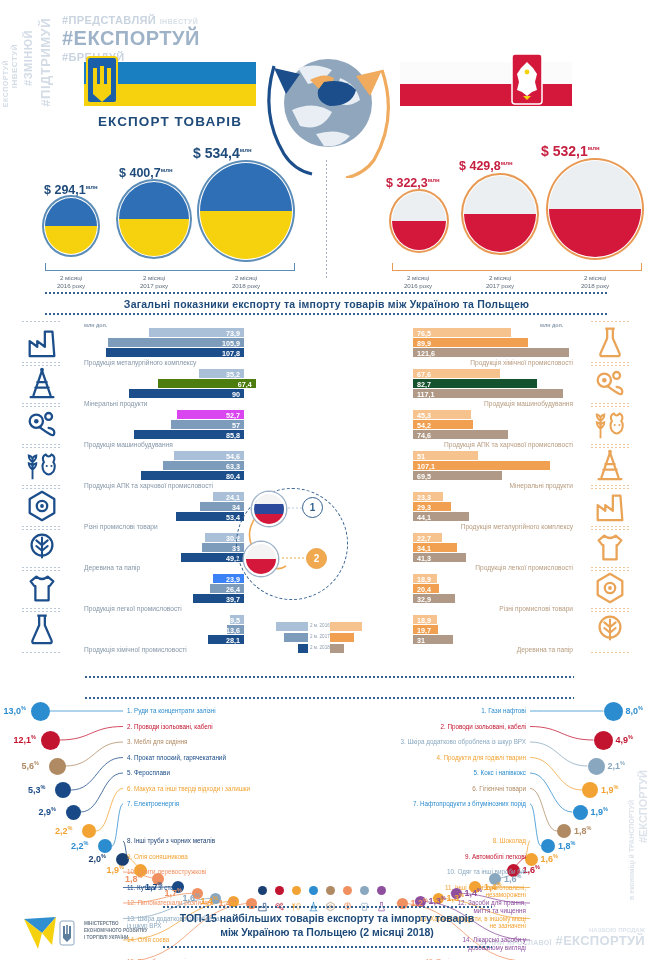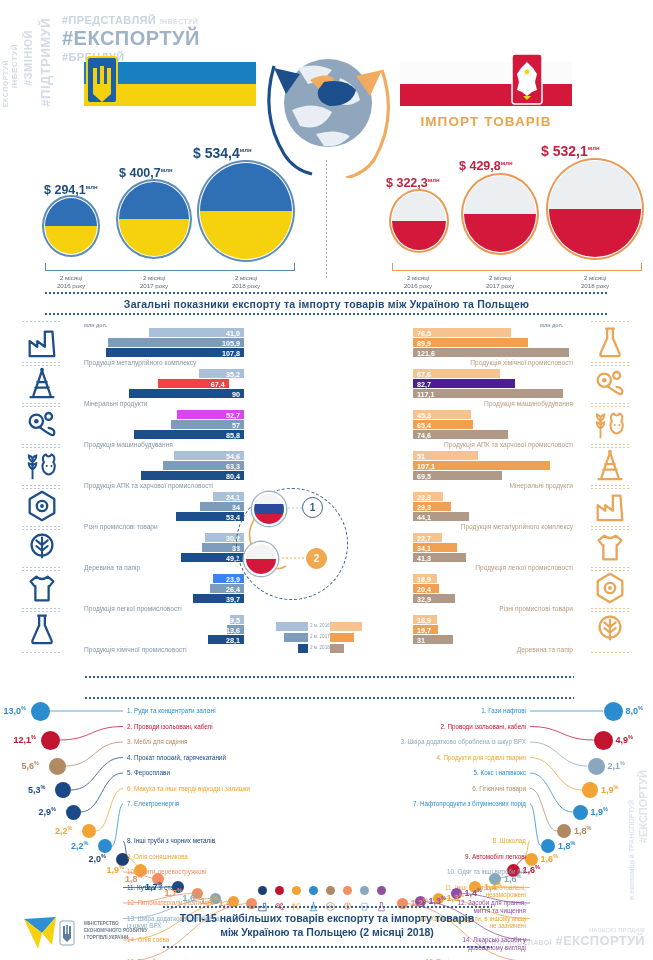--- a/index.html
+++ b/index.html
@@ -185,24 +185,24 @@
     <div class="white"></div>
       <div class="red"></div>
   </div>
   <svg class="pl-emblem" viewBox="0 0 34 60">
     <rect x="2" y="2" width="30" height="50" rx="3" fill="#d4183c" stroke="#fff" stroke-width="1.5"></rect>
     <path d="M17 10 L11 16 L7 22 L9 30 L7 38 L12 40 L17 44 L22 40 L27 38 L25 30 L27 22 L23 16 Z" fill="#fff"></path>
     <circle cx="17" cy="20" r="2.4" fill="#f5d10e"></circle>
     <path d="M13 44 L17 48 L21 44" fill="#f5d10e"></path>
   </svg>
 
-  <div class="sect-title imp-title">
-    <span class="dotline-orange"></span>
-    <span>ІМПОРТ ТОВАРІВ</span>
-    <span class="dotline-orange"></span>
+  <div class="sect-title exp-title">
+    <span class="dotline-blue"></span>
+    <span>ЕКСПОРТ ТОВАРІВ</span>
+    <span class="dotline-blue"></span>
   </div>
 
   <svg class="globe-wrap" viewBox="0 0 140 130">
     <circle cx="70" cy="55" r="44" fill="#8fa6bd"></circle>
     <path d="M40 20 q18 -6 34 2 q-8 12 -24 14 Z" fill="#e8eef4"></path>
     <path d="M34 62 q22 -10 40 2 q-10 20 -32 14 Z" fill="#e8eef4"></path>
     <path d="M82 30 q16 6 20 22 q-14 10 -26 0 Z" fill="#e8eef4"></path>
     <path d="M52 32 q14 -8 24 -2 q-2 10 -14 12 Z" fill="#f0ab5e"></path>
     <path d="M66 34 q22 -4 32 8 q-4 16 -26 16 q-14 -4 -12 -16 Z" fill="#1b4e8a"></path>
     <path d="M58 86 q20 -6 34 2 q-10 12 -26 10 Z" fill="#e8eef4"></path>
@@ -289,33 +289,33 @@
   </div>
 
   <div class="hsep dotline-blue" style="left:44px; top:292px; width:565px;"></div>
   <div class="banner" style="left:44px; top:295px; width:565px;">
     <div class="txt">Загальні показники експорту та імпорту товарів між Україною та Польщею</div>
   </div>
   <div class="hsep dotline-blue" style="left:44px; top:313px; width:565px;"></div>
 
   <div id="bars-left">
       <div class="bar" style="top: 328px; width: 94.592px; background: rgb(169, 192, 216); left: 149.408px;">
-        <span class="val" style="right: 4px;">41,0</span>
+        <span class="val" style="right: 4px;">73,9</span>
       </div>
       <div class="bar" style="top: 338px; width: 135.552px; background: rgb(125, 156, 188); left: 108.448px;">
         <span class="val" style="right: 4px;">105,9</span>
       </div>
       <div class="bar" style="top: 348px; width: 137.984px; background: rgb(27, 78, 138); left: 106.016px;">
         <span class="val" style="right: 4px;">107,8</span>
       </div>
       <div class="blabel" style="top: 359px; color: rgb(132, 150, 168); left: 84px;">Продукція металургійного комплексу</div>
       <div class="bar" style="top: 369px; width: 45.056px; background: rgb(169, 192, 216); left: 198.944px;">
         <span class="val" style="right: 4px;">35,2</span>
       </div>
-      <div class="bar" style="top: 379px; width: 71px; background: #ef4444; left: 157.728px;">
+      <div class="bar" style="top: 379px; width: 98px; background: #4d7c0f; left: 157.728px;">
         <span class="val" style="right: 4px;">67,4</span>
       </div>
       <div class="bar" style="top: 389px; width: 115.2px; background: rgb(27, 78, 138); left: 128.8px;">
         <span class="val" style="right: 4px;">90</span>
       </div>
       <div class="blabel" style="top: 400px; color: rgb(132, 150, 168); left: 84px;">Мінеральні продукти</div>
       <div class="bar" style="top: 410px; width: 67.456px; background: #d946ef; left: 176.544px;">
         <span class="val" style="right: 4px;">52,7</span>
       </div>
       <div class="bar" style="top: 420px; width: 72.96px; background: rgb(125, 156, 188); left: 171.04px;">
@@ -383,32 +383,32 @@
       <div class="bar" style="top: 338px; width: 115.072px; background: rgb(240, 160, 80); left: 413px;">
         <span class="val" style="left: 4px;">89,9</span>
       </div>
       <div class="bar" style="top: 348px; width: 155.648px; background: rgb(176, 154, 135); left: 413px;">
         <span class="val" style="left: 4px;">121,6</span>
       </div>
       <div class="blabel" style="top: 359px; color: rgb(183, 155, 126); right: 80px;">Продукція хімічної промисловості</div>
       <div class="bar" style="top: 369px; width: 86.528px; background: rgb(246, 194, 142); left: 413px;">
         <span class="val" style="left: 4px;">67,6</span>
       </div>
-      <div class="bar" style="top: 379px; width: 102px; background: #4c1d95; left: 413px;">
+      <div class="bar" style="top: 379px; width: 124px; background: #14532d; left: 413px;">
         <span class="val" style="left: 4px;">82,7</span>
       </div>
       <div class="bar" style="top: 389px; width: 149.888px; background: rgb(176, 154, 135); left: 413px;">
         <span class="val" style="left: 4px;">117,1</span>
       </div>
       <div class="blabel" style="top: 400px; color: rgb(183, 155, 126); right: 80px;">Продукція машинобудування</div>
       <div class="bar" style="top: 410px; width: 57.984px; background: rgb(246, 194, 142); left: 413px;">
         <span class="val" style="left: 4px;">45,3</span>
       </div>
       <div class="bar" style="top: 420px; width: 59.648px; background: rgb(240, 160, 80); left: 413px;">
-        <span class="val" style="left: 4px;">65,4</span>
+        <span class="val" style="left: 4px;">54,2</span>
       </div>
       <div class="bar" style="top: 430px; width: 95.488px; background: rgb(176, 154, 135); left: 413px;">
         <span class="val" style="left: 4px;">74,6</span>
       </div>
       <div class="blabel" style="top: 441px; color: rgb(183, 155, 126); right: 80px;">Продукція АПК та харчової промисловості</div>
       <div class="bar" style="top: 451px; width: 65.28px; background: rgb(246, 194, 142); left: 413px;">
         <span class="val" style="left: 4px;">51</span>
       </div>
       <div class="bar" style="top: 461px; width: 137.088px; background: rgb(240, 160, 80); left: 413px;">
         <span class="val" style="left: 4px;">107,1</span>

